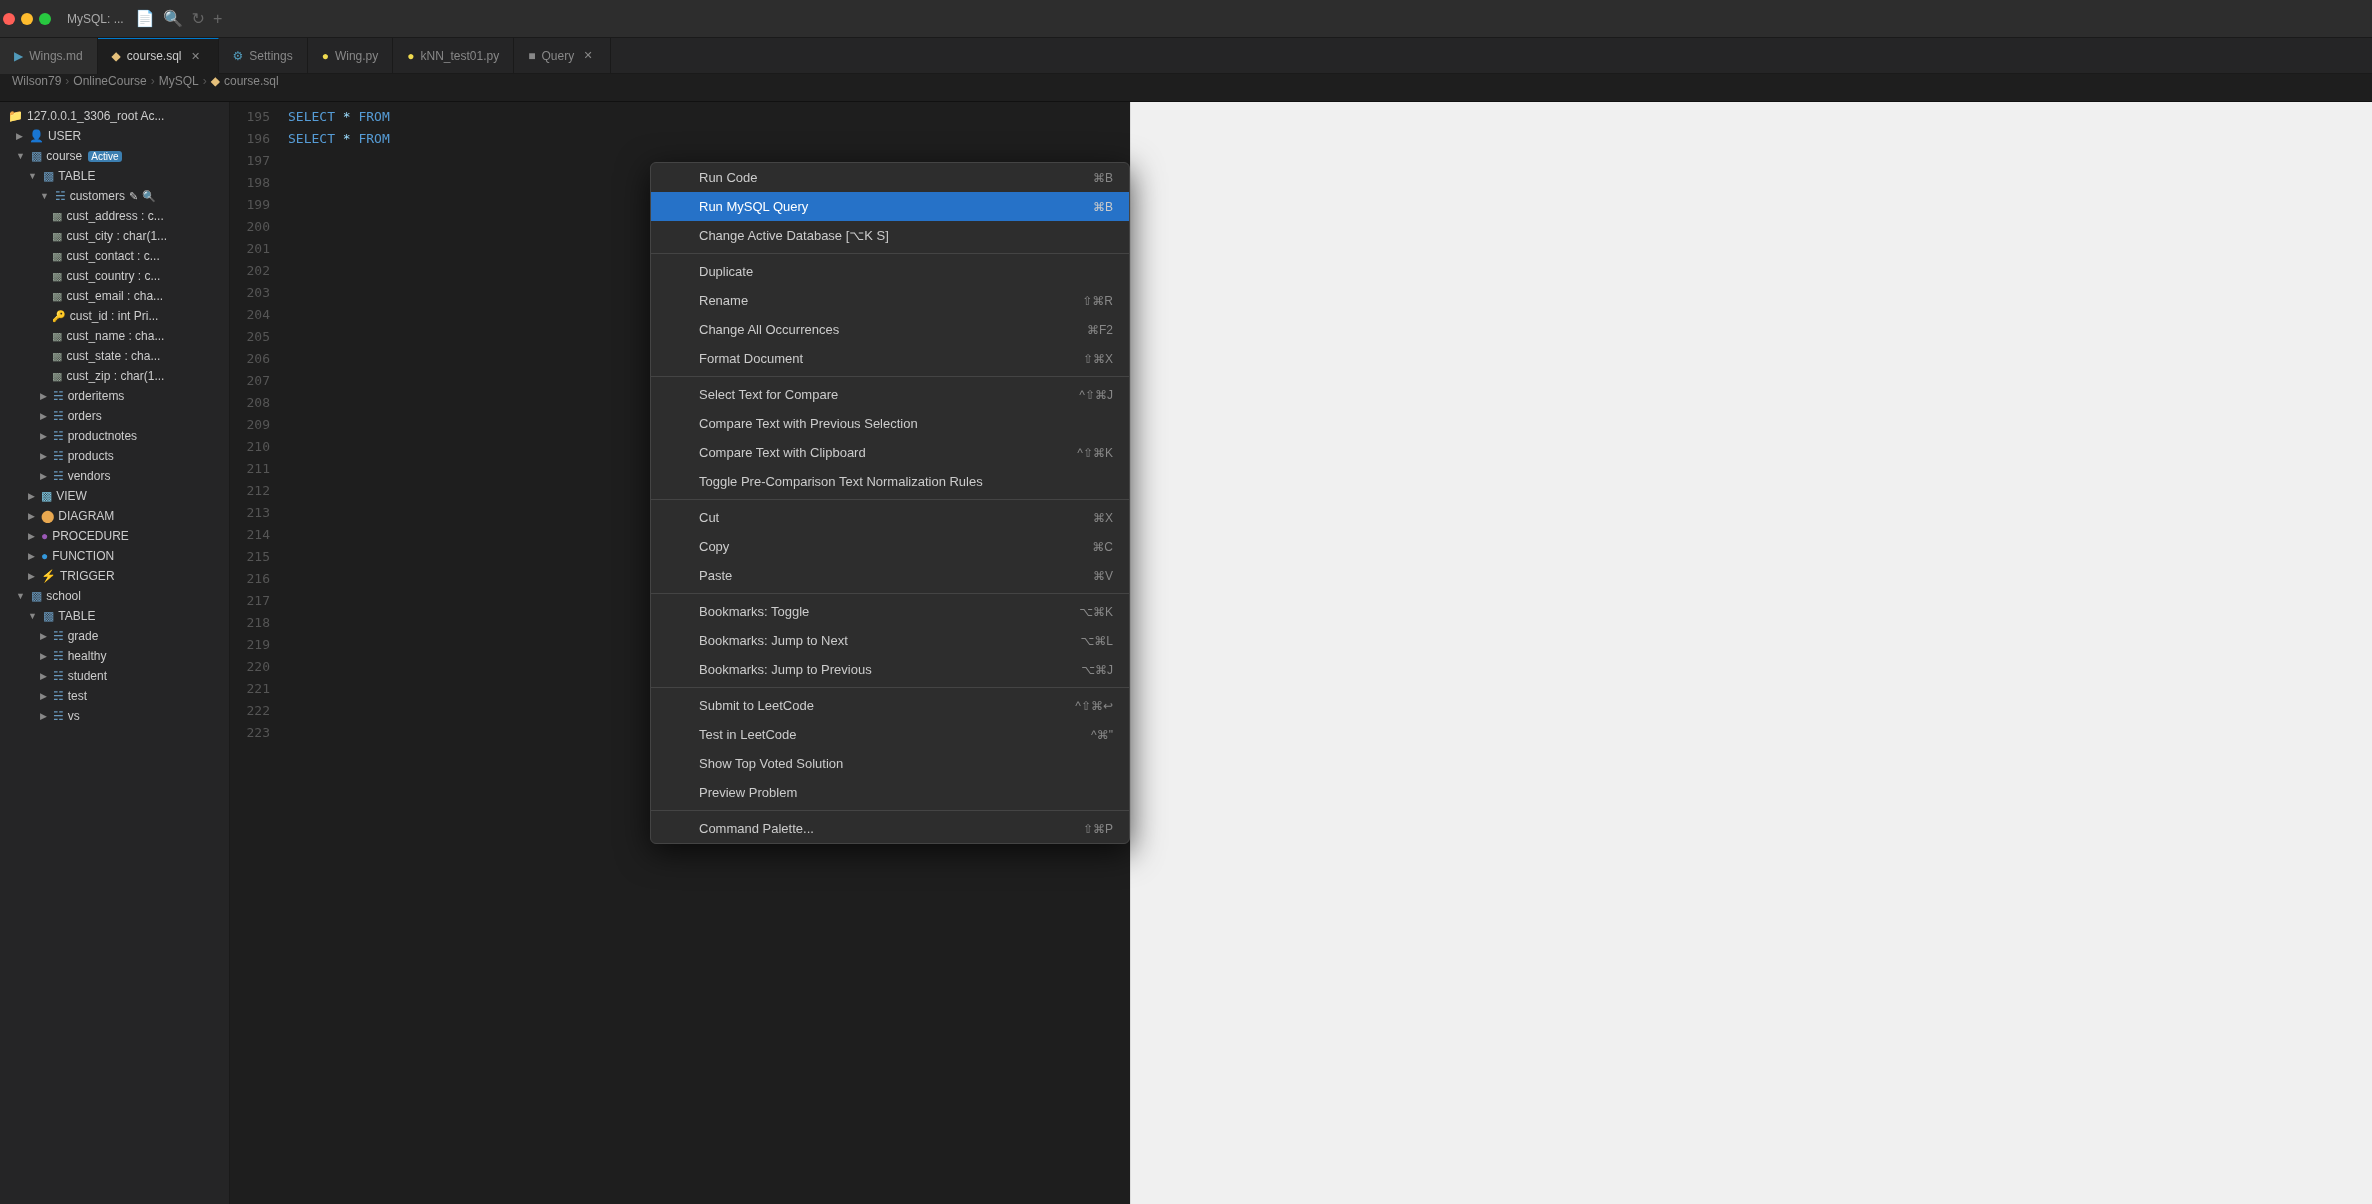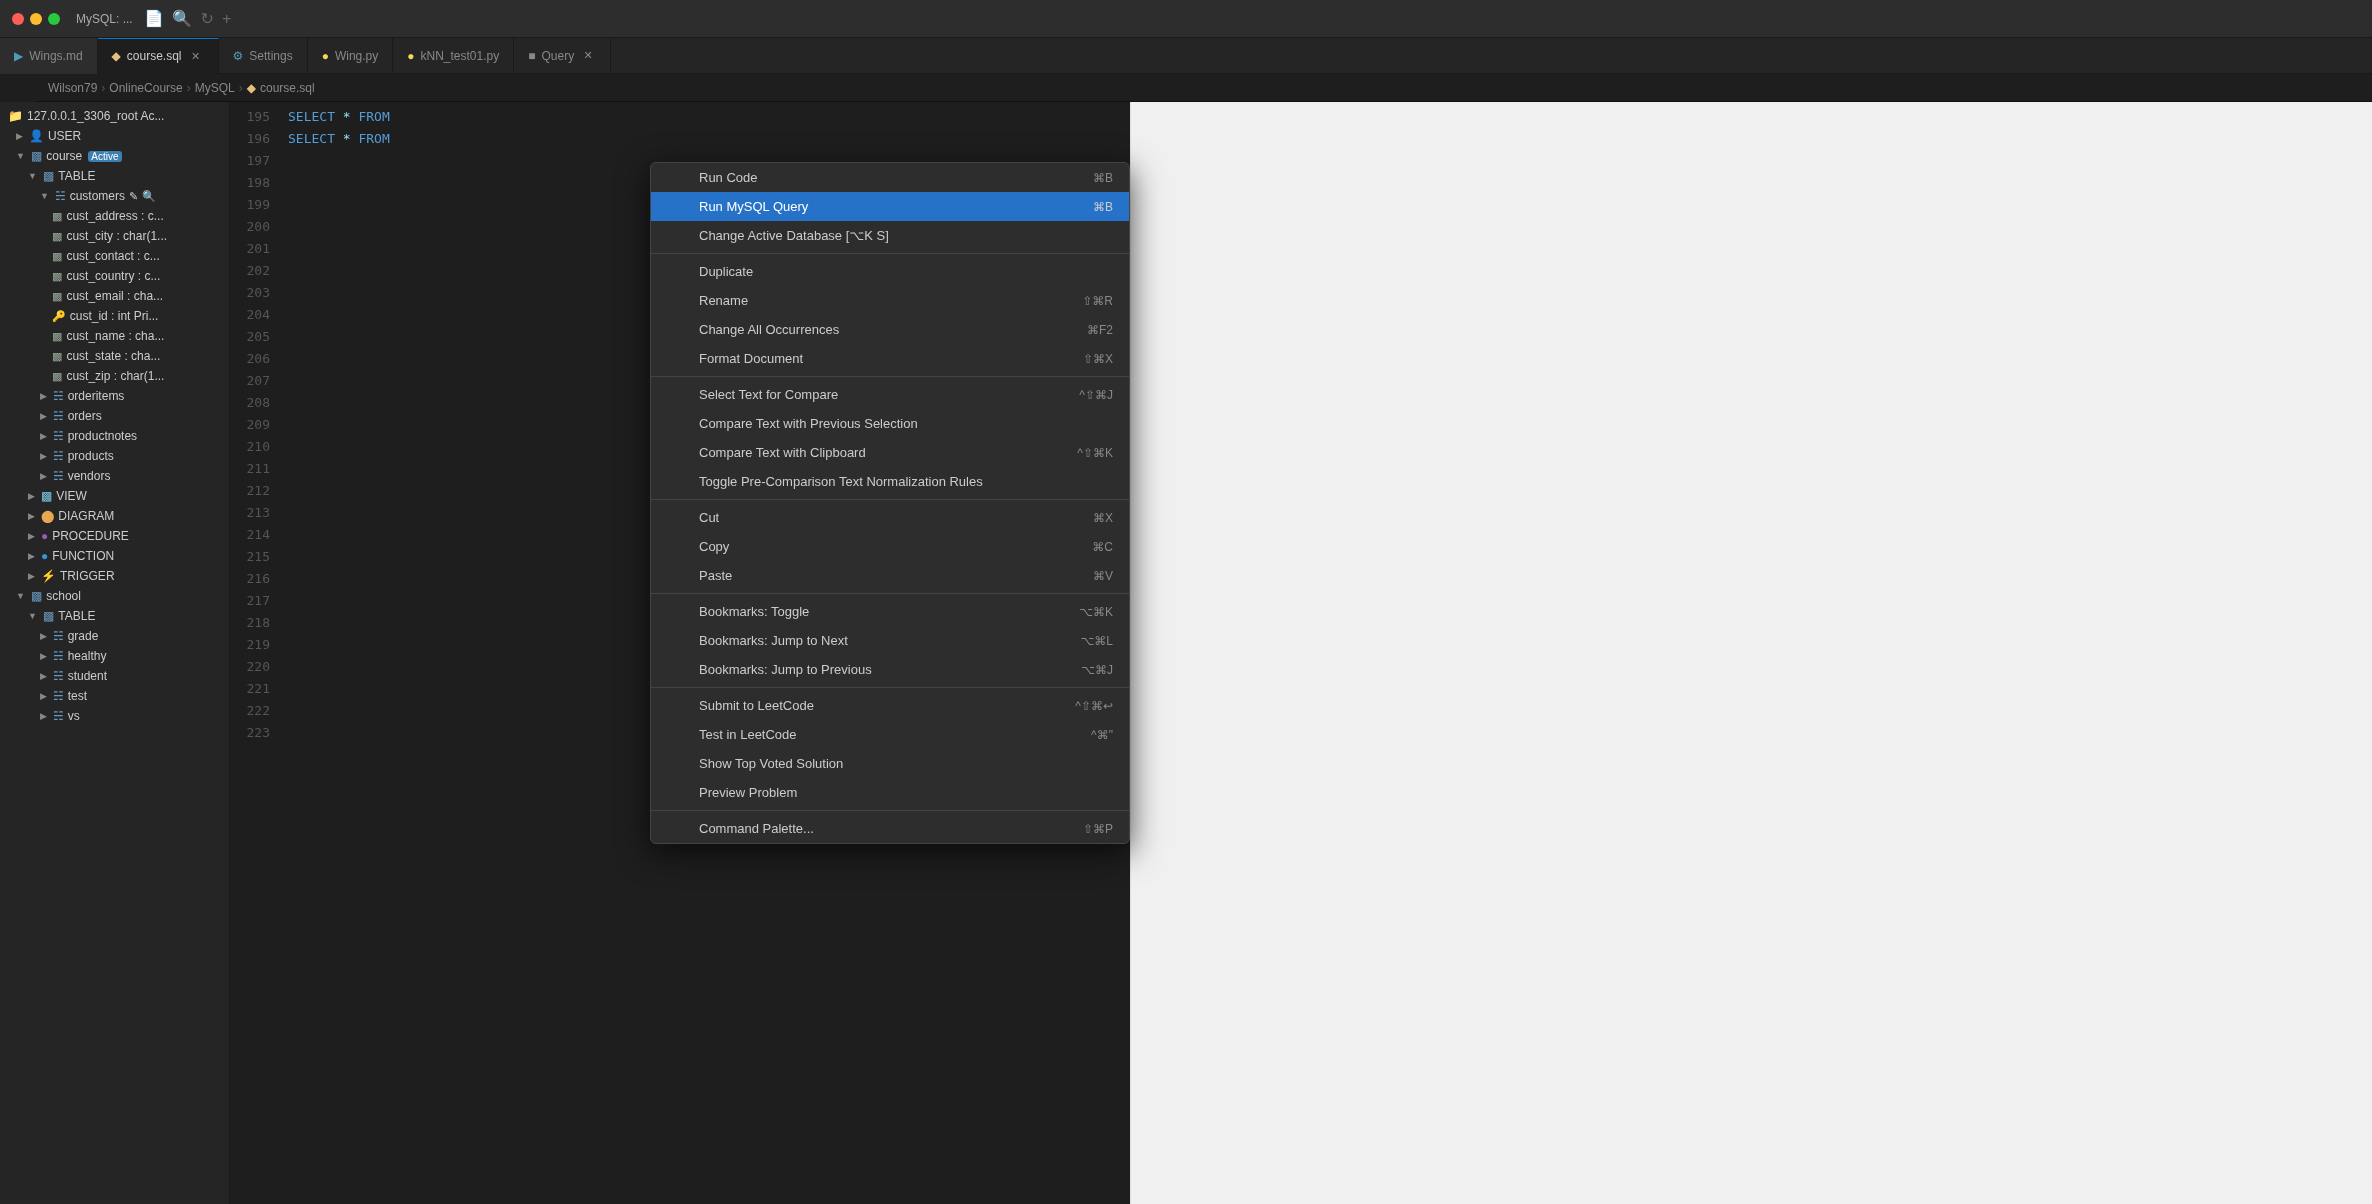--- a/index.html
+++ b/index.html
@@ -12,21 +12,21 @@
       height: 1204px;
       overflow: hidden;
     }
 
     
     .title-bar {
       height: 38px;
       background: #2d2d2d;
       display: flex;
       align-items: center;
-      padding: 0 12px;
+      padding: 0 3px;
       gap: 8px;
       border-bottom: 1px solid #1a1a1a;
     }
     .traffic-lights {
       display: flex;
       gap: 6px;
       margin-right: 8px;
     }
     .traffic-light {
       width: 12px;
@@ -73,27 +73,26 @@
       font-size: 11px;
       color: #888;
       cursor: pointer;
     }
 
     
     .breadcrumb-bar {
       height: 28px;
       background: #1e1e1e;
       display: flex;
-      align-items: center;
+      align-items: flex-start;
       padding: 0 12px;
       font-size: 12px;
       color: #888;
       border-bottom: 1px solid #111;
       gap: 4px;
-      margin-left: 36px;
     }
     .breadcrumb-sep { color: #555; }
 
     
     .main-layout {
       display: flex;
       height: calc(1204px - 38px - 36px - 28px);
     }
 
     

